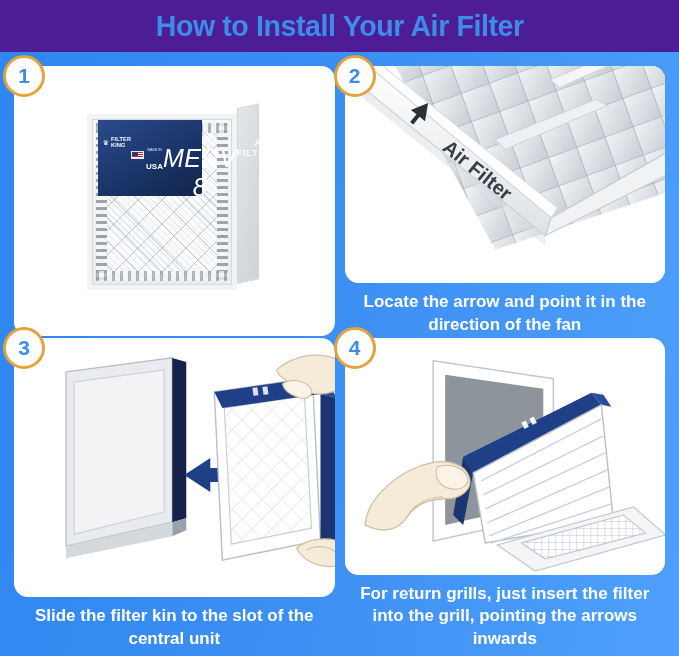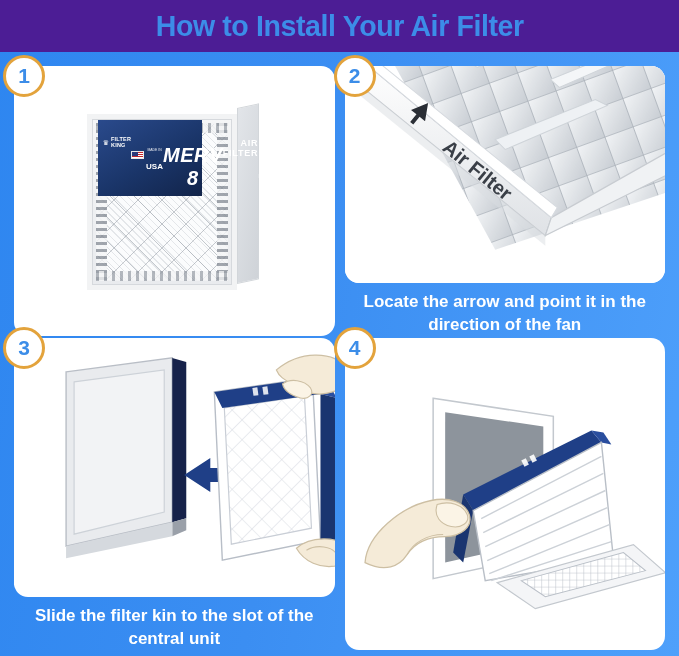--- a/index.html
+++ b/index.html
@@ -148,21 +148,21 @@
     position: relative;
     border: .5px solid #e8e8e8;
   }
   .pl-flag::after {
     content: ""; position: absolute; left:0; top:0; width: 6px; height: 4.4px;
     background: #2a3a7a;
   }
   .pl-madein { font-size: 3.4px; line-height: 1; opacity: .9; }
   .pl-usatxt { font-size: 8px; font-weight: bold; line-height: 1; }
   .pl-merv {
-    font-size: 20px; font-weight: bold; font-style: italic;
+    font-size: 25px; font-weight: normal; font-style: italic;
     letter-spacing: .5px; margin-top: 7px; text-align: center;
   }
   .pl-af { font-size: 9px; font-weight: bold; letter-spacing: .8px; text-align: right; margin-top: 1px; }
   .pl-bot { margin-top: auto; display: flex; justify-content: space-between; align-items: flex-end; }
   .pl-site { font-size: 5.6px; font-weight: bold; letter-spacing: .3px; }
   .pl-apr { font-size: 4.6px; font-weight: bold; opacity: .85; }
 
   
   .ill { width: 100%; height: 100%; display: block; }
 </style>
@@ -363,15 +363,16 @@
             <path d="M20 186 C22 158, 56 130, 86 124 C104 120, 120 126, 124 138
                      C128 150, 116 160, 100 160 C84 160, 70 166, 62 178
                      C54 190, 40 196, 20 186 Z" fill="#F5EBD8" stroke="#cdbfa3" stroke-width="1.3"></path>
             <path d="M92 128 C104 124, 118 128, 122 138 C125 146, 116 152, 106 150
                      C96 148, 88 140, 92 128 Z" fill="#FBF4E6" stroke="#cdbfa3" stroke-width="1.1"></path>
             <path d="M62 178 C68 166, 82 158, 98 158" fill="none" stroke="#cdbfa3" stroke-width="1"></path>
           </g>
         </svg>
       </div>
     </div>
+    <div class="caption">For return grills, just insert the filter into the grill, pointing the arrows inwards</div>
   </div>
 
 </div>
 
 </body></html>

